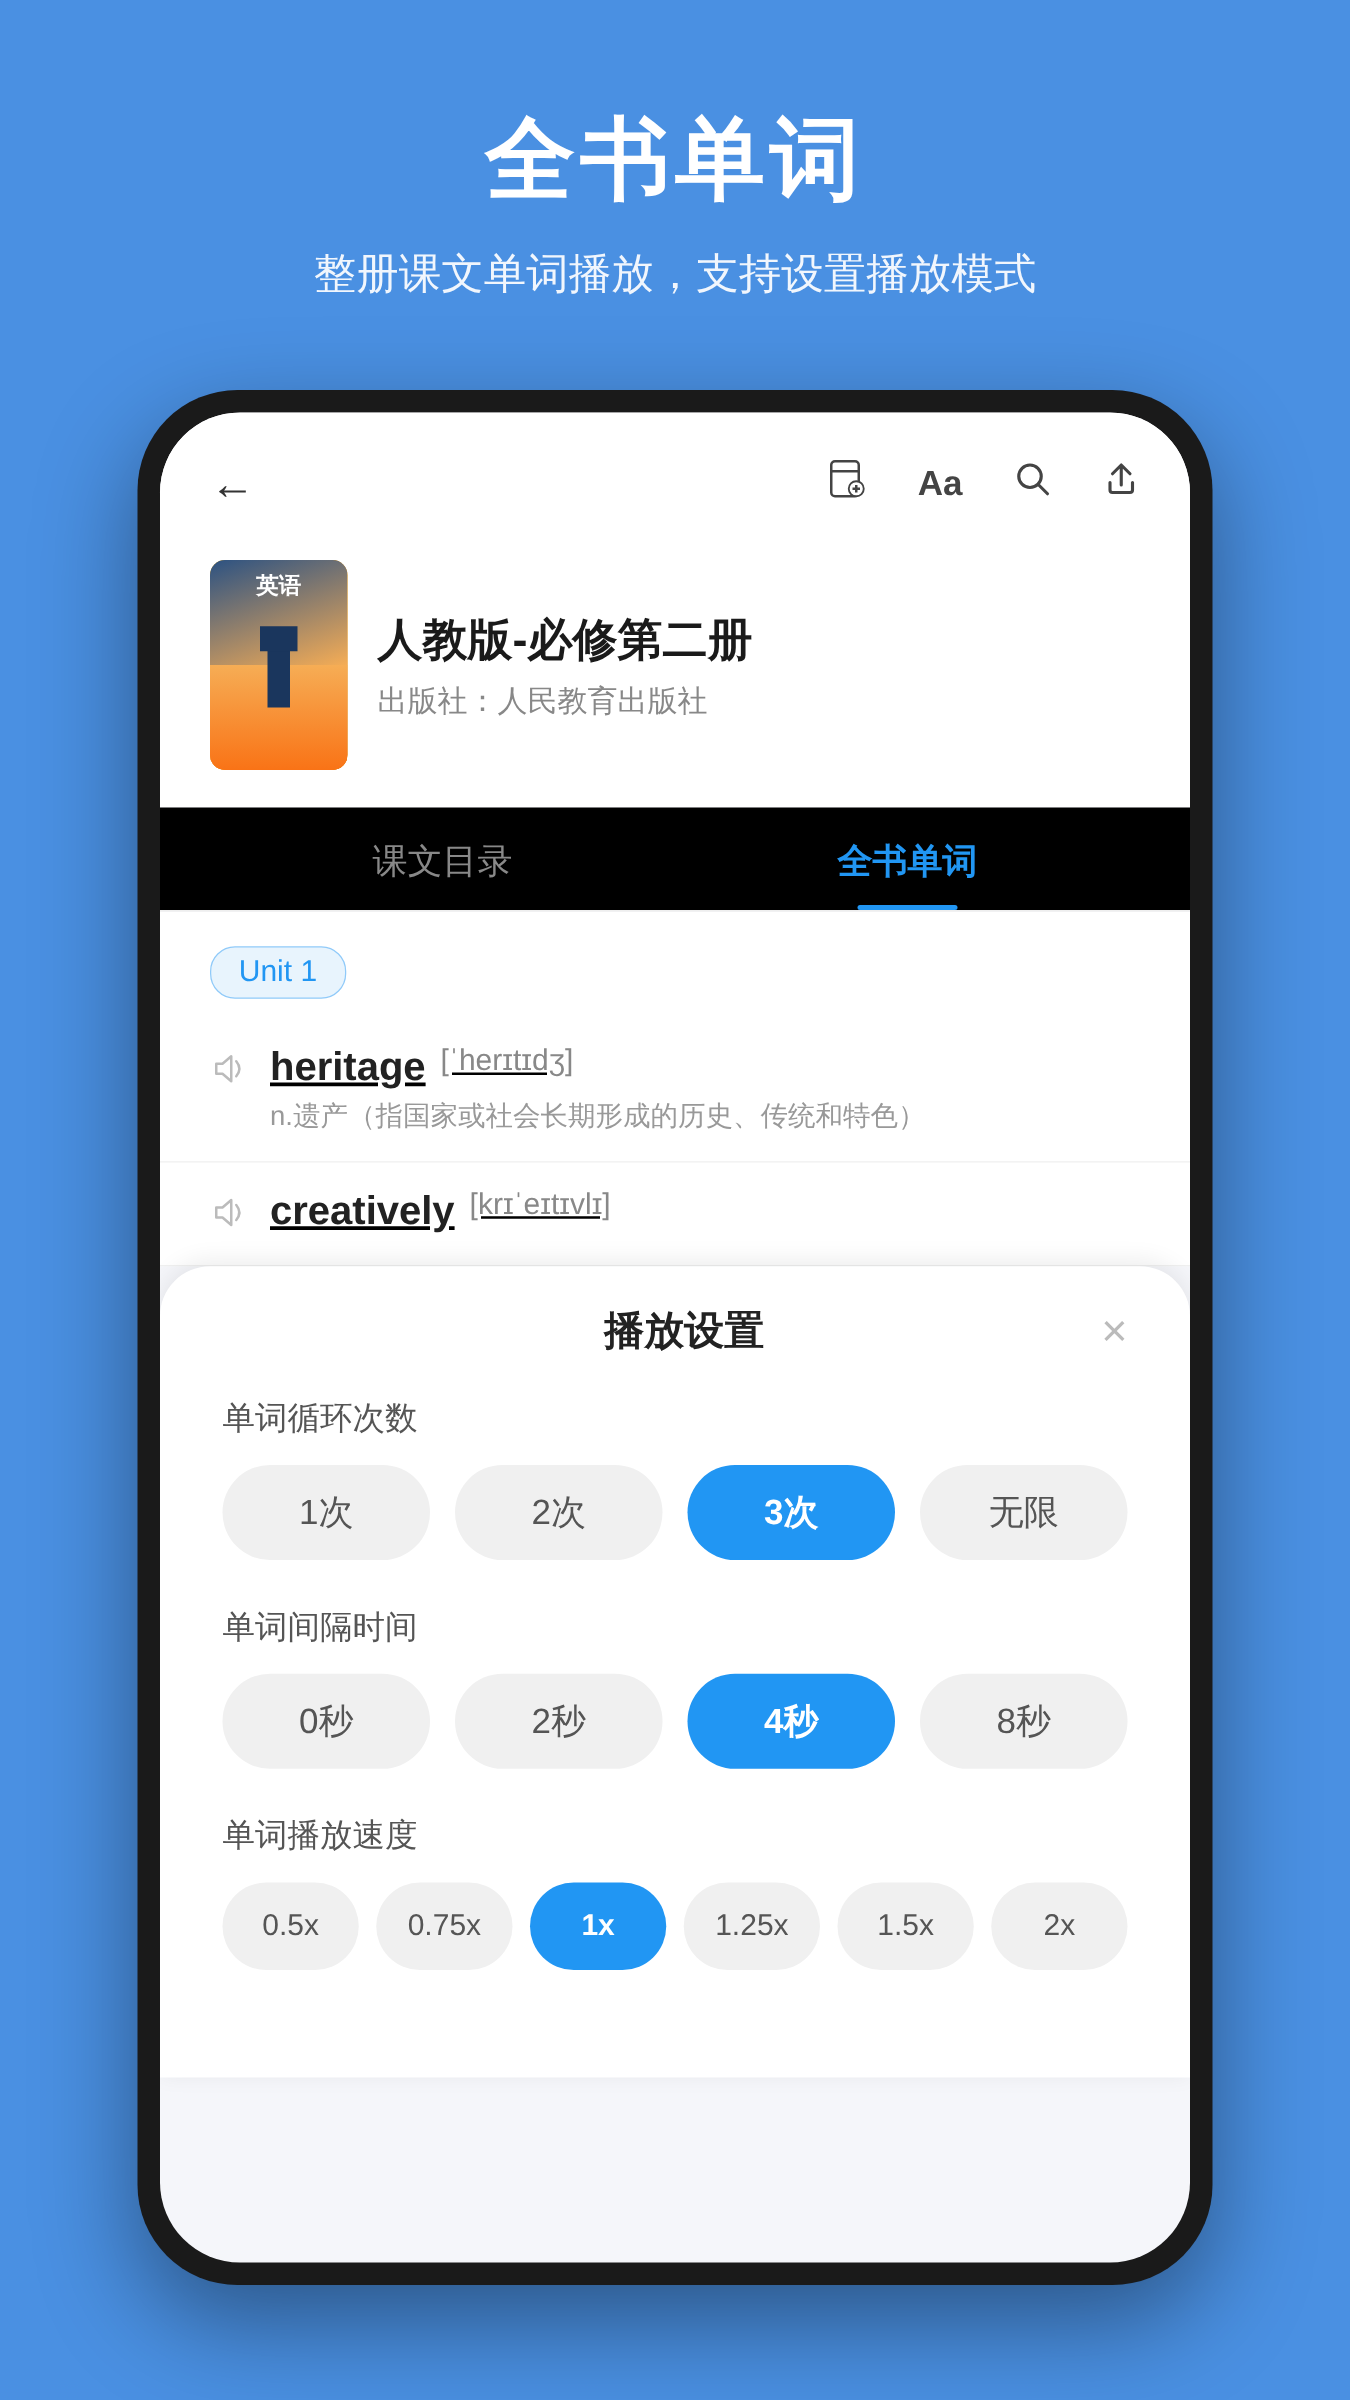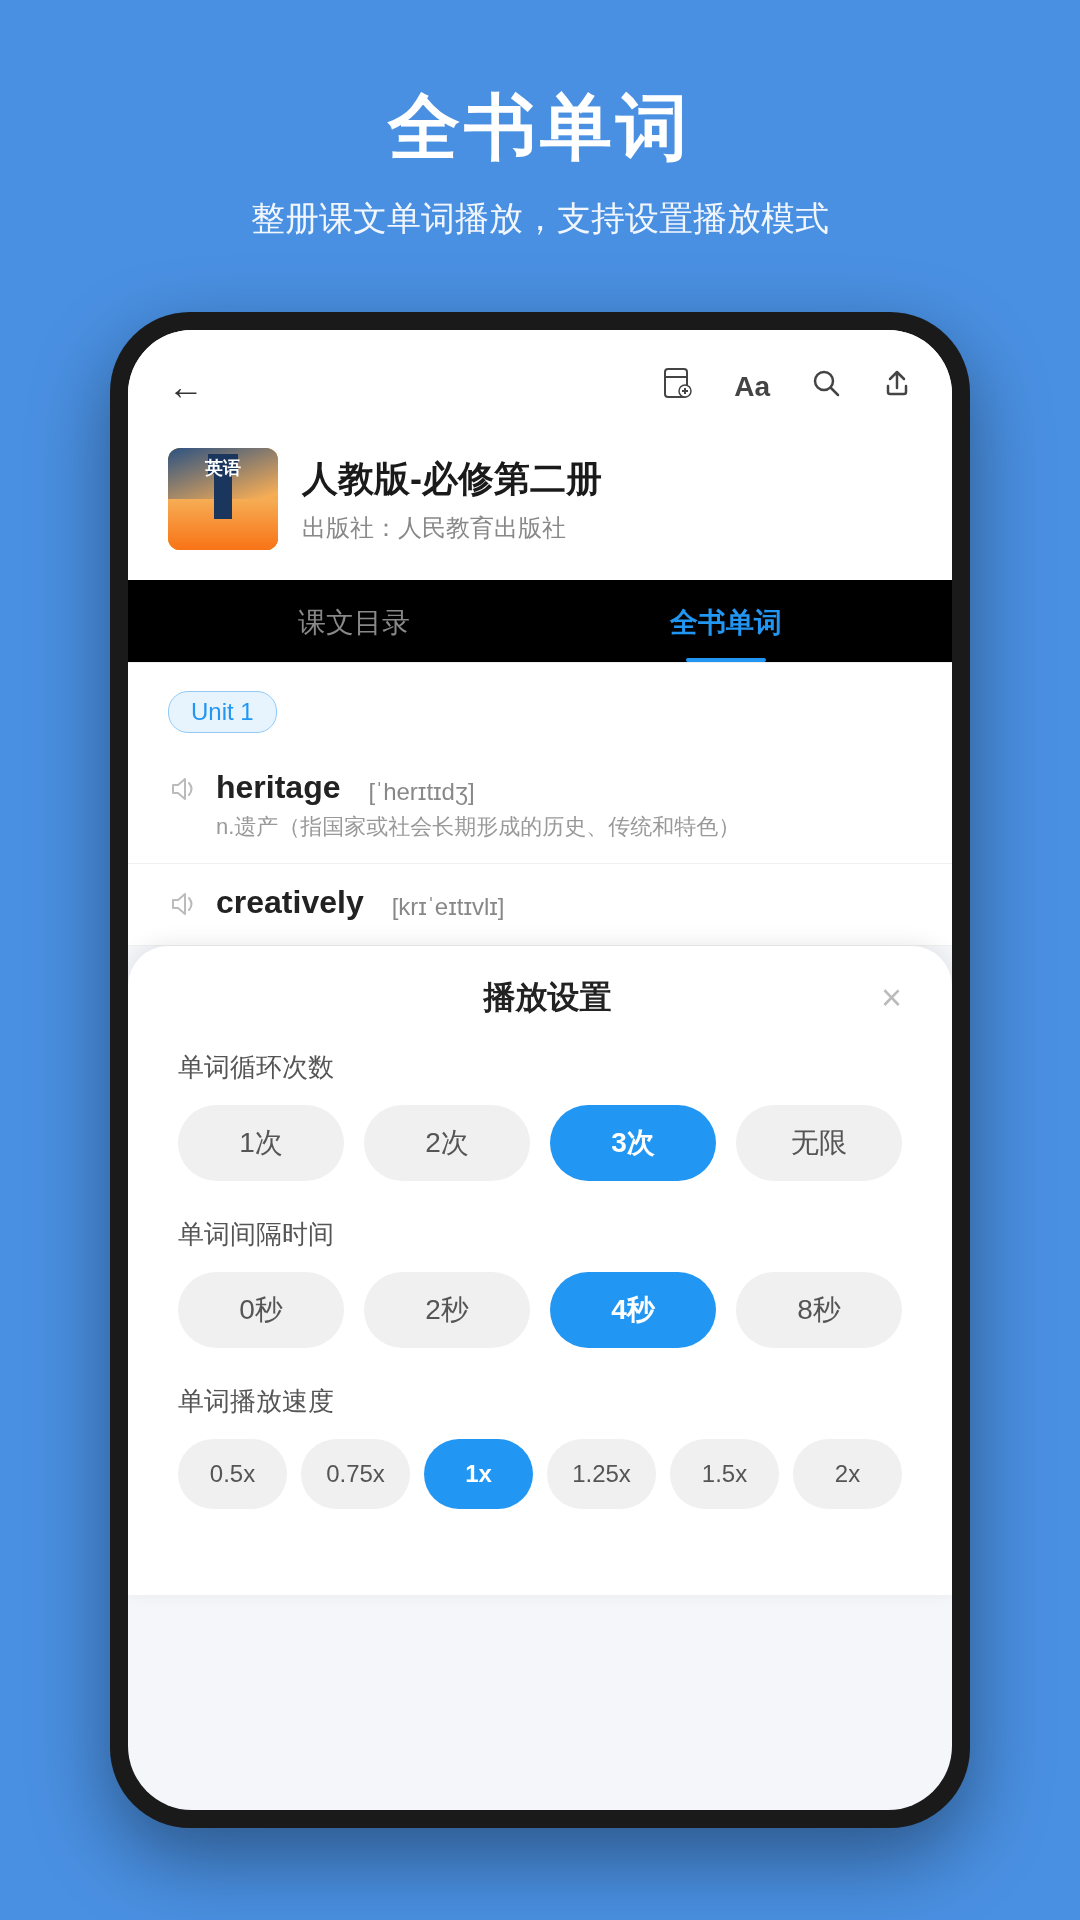--- a/index.html
+++ b/index.html
@@ -87,21 +87,21 @@
     
     .book-header {
       background: white;
       padding: 20px 40px 30px;
       display: flex;
       align-items: center;
       gap: 24px;
     }
     .book-cover {
       width: 110px;
-      height: 102px;
+      height: 168px;
       border-radius: 12px;
       background: linear-gradient(135deg, #f0a500, #e07b00);
       position: relative;
       overflow: hidden;
       flex-shrink: 0;
       display: flex;
       align-items: center;
       justify-content: center;
     }
     .book-cover-inner {
@@ -214,32 +214,33 @@
     .speaker-icon {
       margin-top: 6px;
       color: #bbb;
       font-size: 30px;
       flex-shrink: 0;
       cursor: pointer;
     }
     .word-content {}
     .word-line {
       display: flex;
-      align-items: flex-end;
+      align-items: flex-start;
+      gap: 12px;
       flex-wrap: wrap;
+      text-decoration: underline;
     }
     .word-text {
       font-size: 32px;
       font-weight: 700;
       color: #222;
     }
     .word-phonetic {
       font-size: 24px;
       color: #888;
-      margin-left: 28px;
     }
     .word-definition {
       font-size: 22px;
       color: #999;
       margin-top: 4px;
       line-height: 1.5;
     }
 
     
     .settings-panel {

